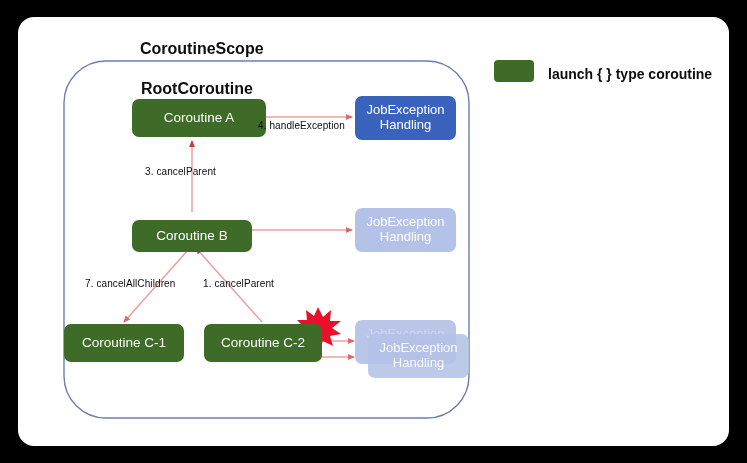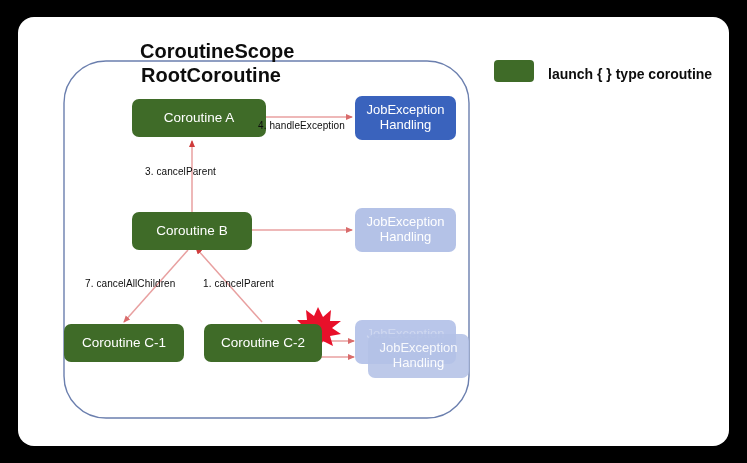--- a/index.html
+++ b/index.html
@@ -73,21 +73,21 @@
   }
 
   .node-faded.back {
     background: #b9c6ea;
     color: #cfd8f0;
   }
 
   .caption {
     position: absolute;
     color: #0d0d0d;
-    font-size: 20px;
+    font-size: 16px;
     font-weight: 600;
     white-space: nowrap;
   }
 
   .edge-label {
     position: absolute;
     color: #0d0d0d;
     font-size: 10px;
     font-weight: 400;
     white-space: nowrap;
@@ -141,28 +141,28 @@
 
     <line x1="322" y1="341" x2="354" y2="341" stroke="#e8a0a0" stroke-width="1.5" marker-end="url(#arrowRed)"></line>
 
     <path d="M318,357 L354,357" fill="none" stroke="#e8a0a0" stroke-width="1.5" marker-end="url(#arrowRed)"></path>
 
     <polygon points="318,307 323,317 331,310 330,321 341,321 332,328 341,334 330,336 333,346 323,341 318,351 313,342 303,346 305,336 296,333 304,327 297,320 307,320 306,310 314,316" fill="#e8102a"></polygon>
   </svg>
 
   <div class="caption" style="left:140px; top:40px;">CoroutineScope</div>
 
-  <div class="caption" style="left:141px; top:64px;">RootCoroutine</div>
+  <div class="caption" style="left:141px; top:80px;">RootCoroutine</div>
 
   <div class="node node-green" style="left:132px; top:99px; width:134px; height:38px;">Coroutine A</div>
 
   <div class="node node-blue" style="left:355px; top:96px; width:101px; height:44px;">JobException
 Handling</div>
 
-  <div class="node node-green" style="left:132px; top:212px; width:120px; height:38px;">Coroutine B</div>
+  <div class="node node-green" style="left:132px; top:220px; width:120px; height:32px;">Coroutine B</div>
 
   <div class="node node-faded" style="left:355px; top:208px; width:101px; height:44px;">JobException
 Handling</div>
 
   <div class="node node-green" style="left:64px; top:324px; width:120px; height:38px;">Coroutine C-1</div>
 
   <div class="node node-green" style="left:204px; top:324px; width:118px; height:38px;">Coroutine C-2</div>
 
   <div class="node node-faded back" style="left:355px; top:320px; width:101px; height:44px;">JobException
 Handling</div>

